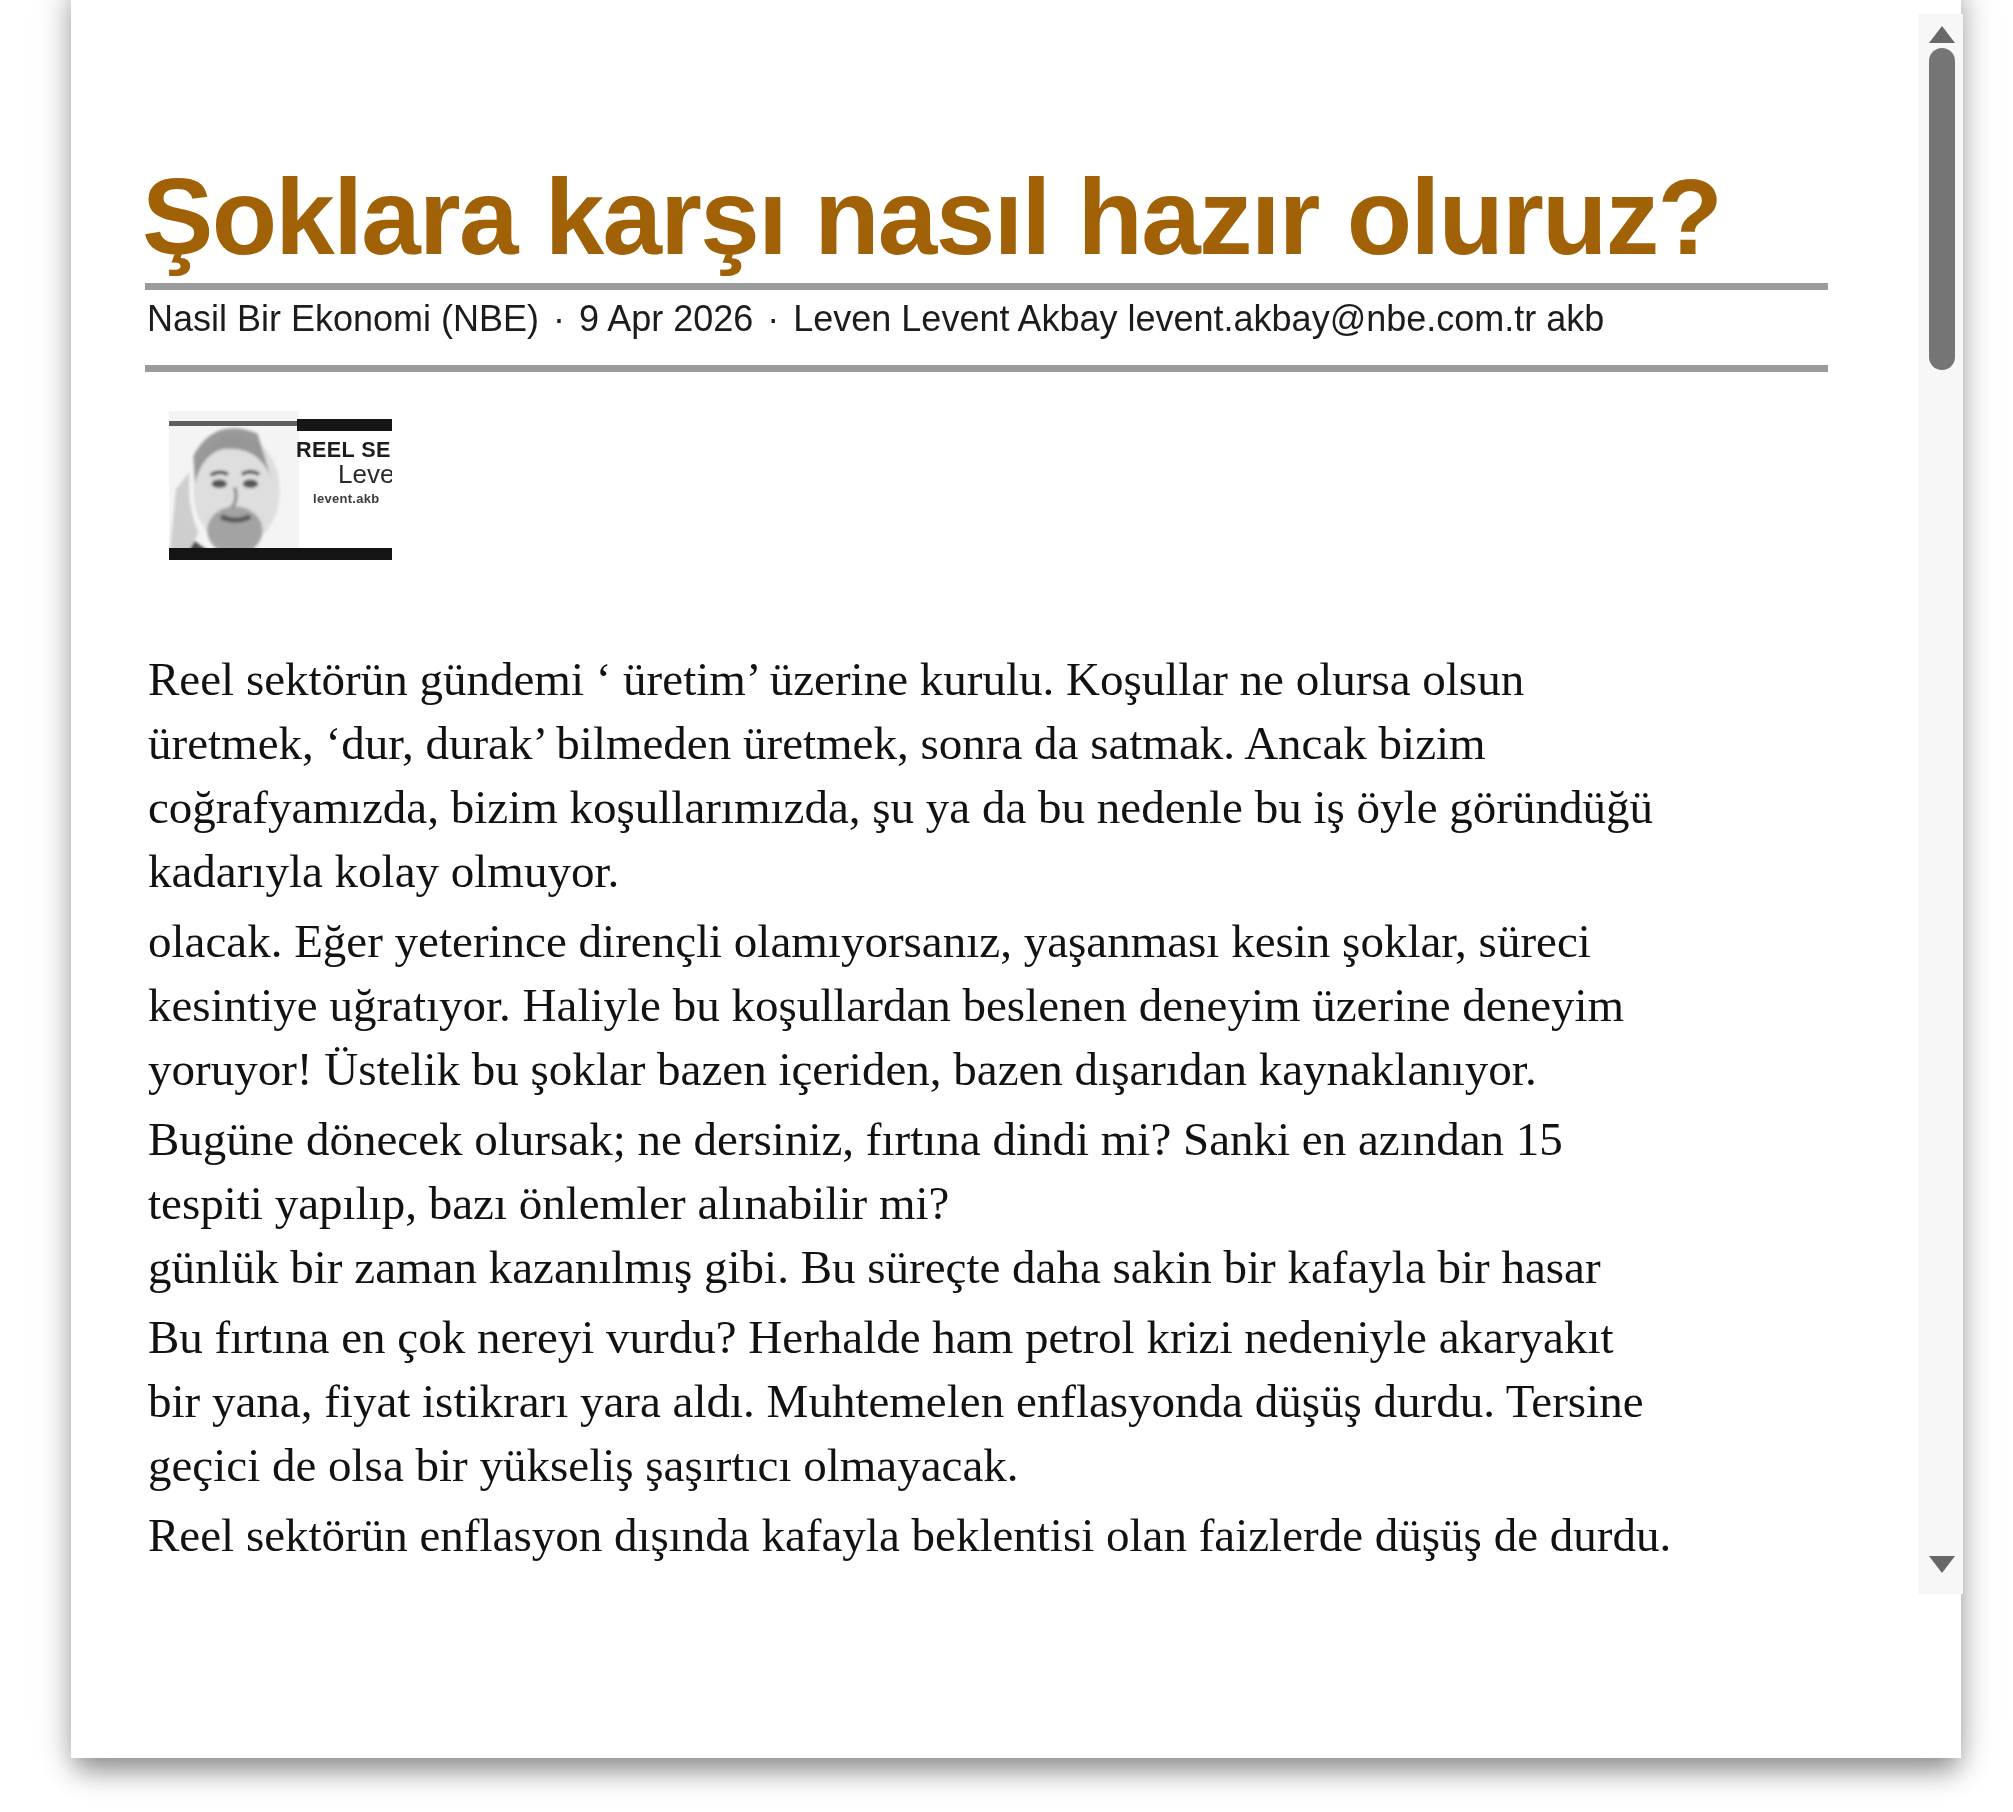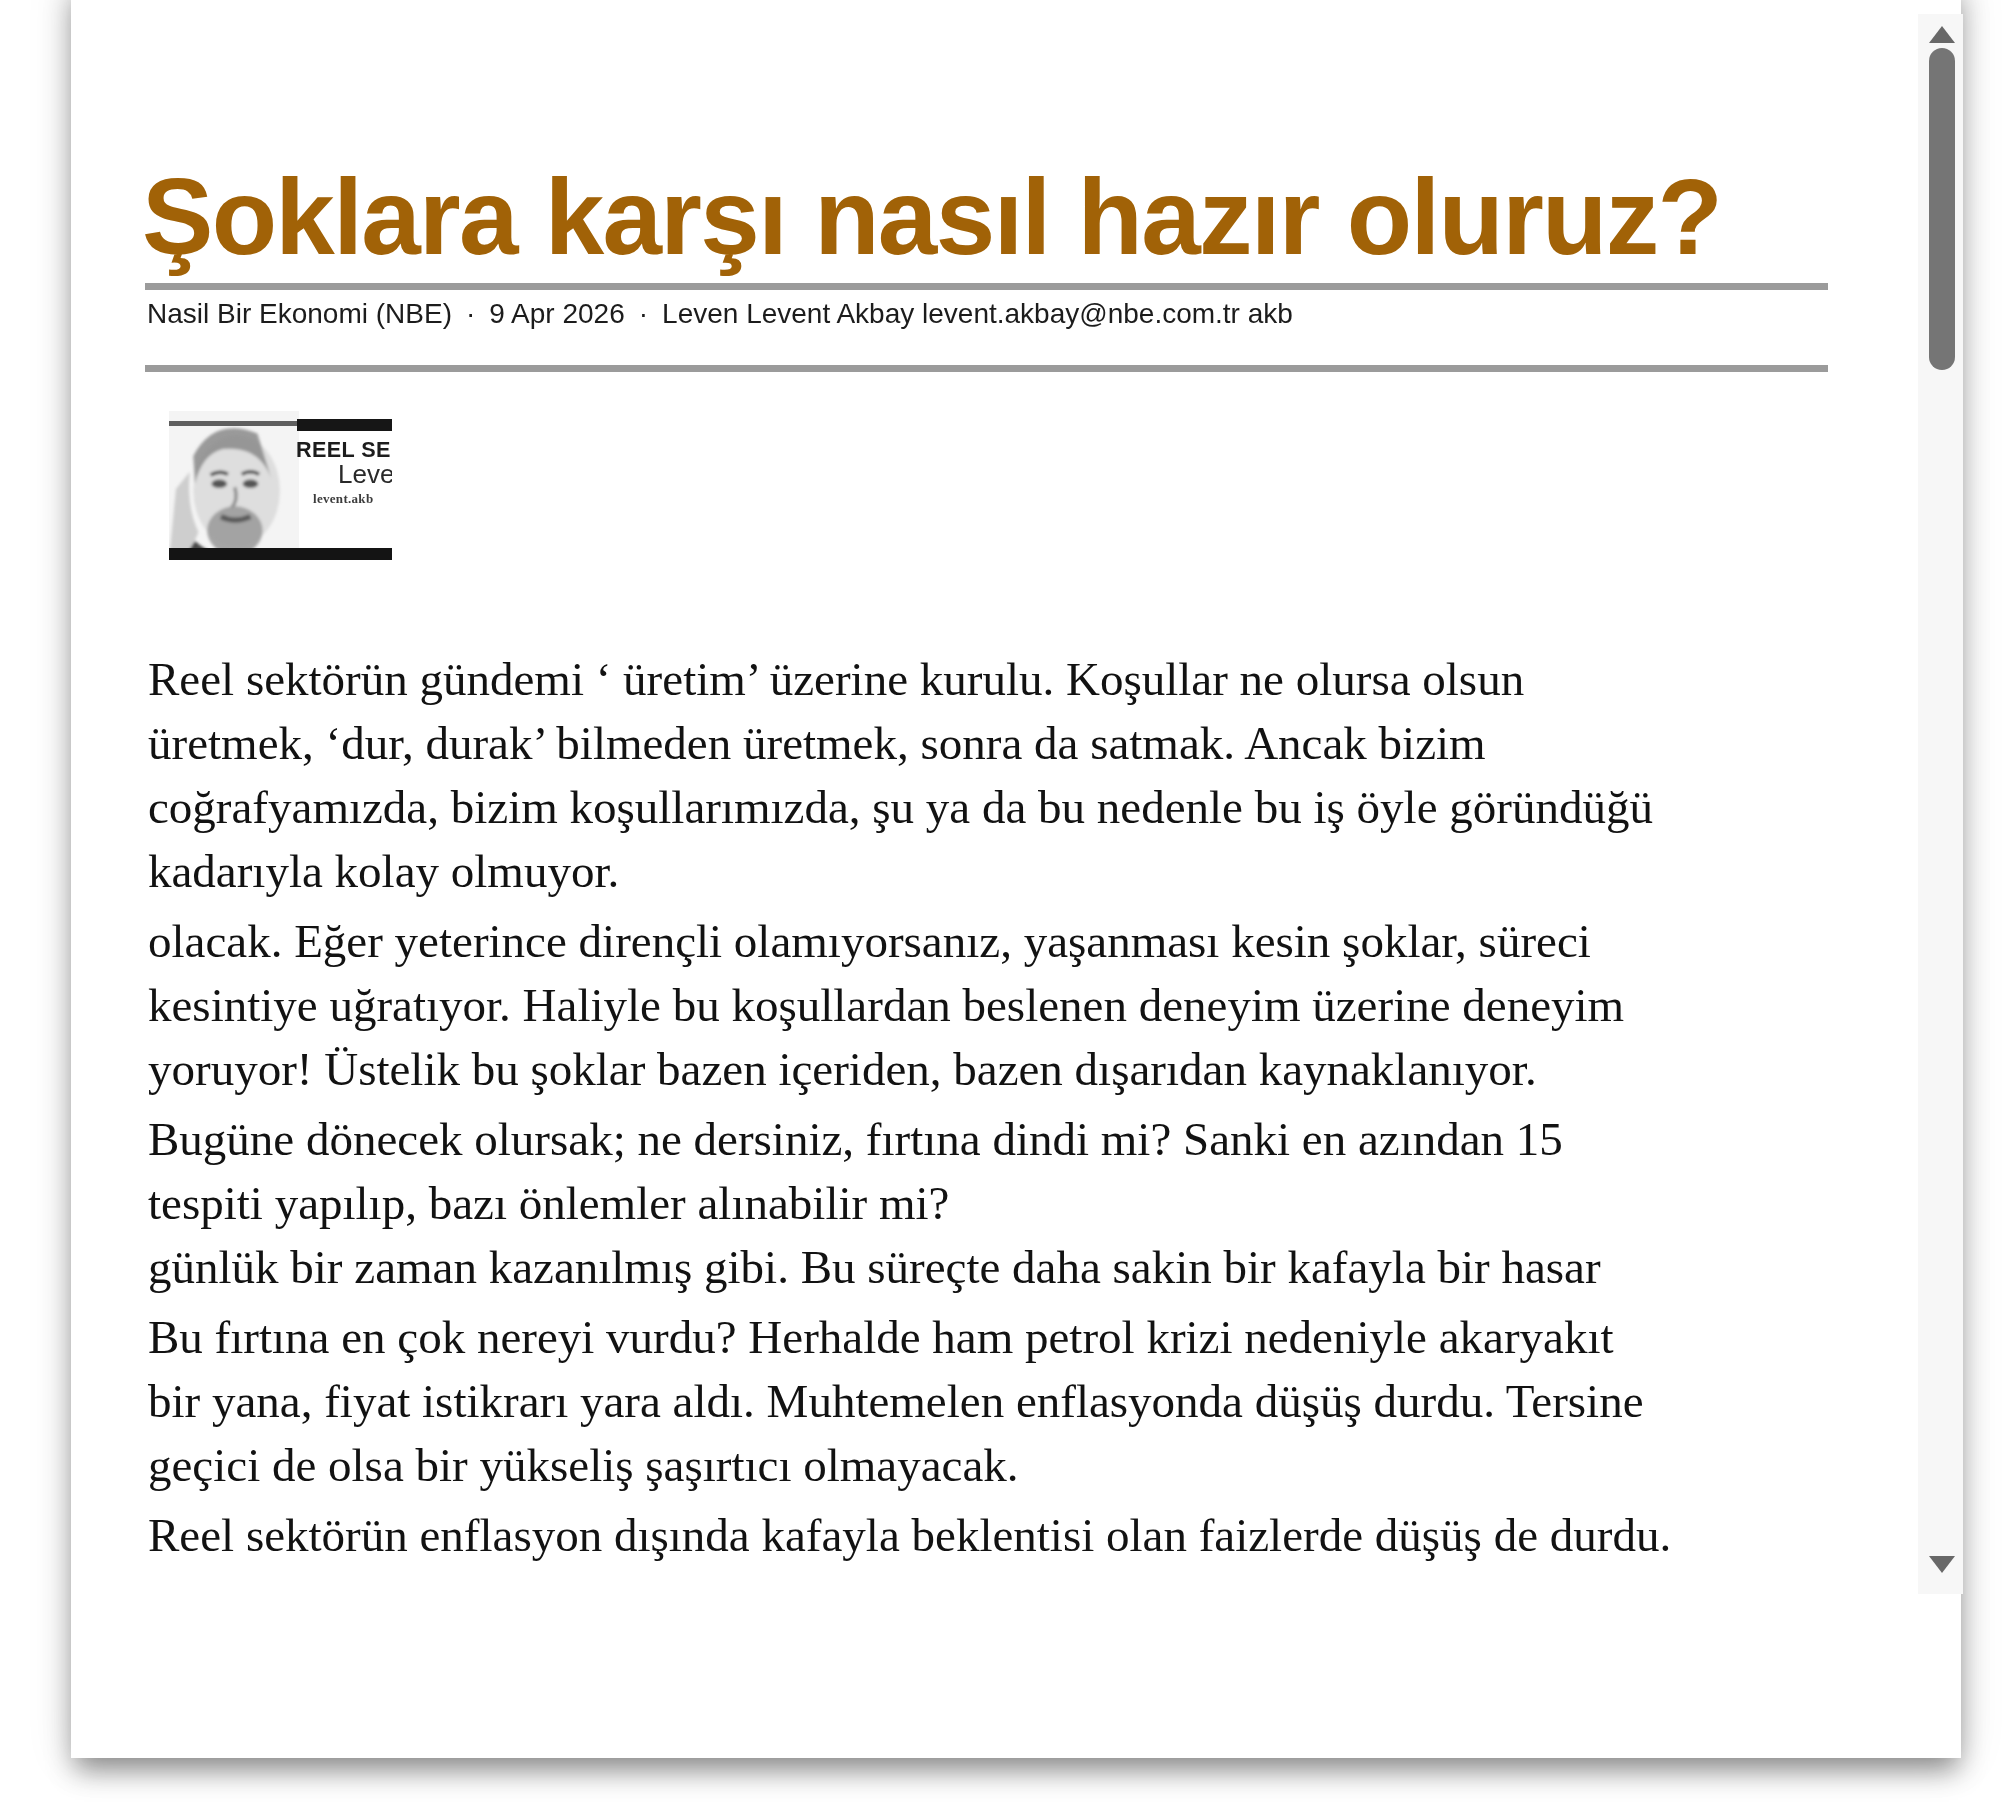--- a/index.html
+++ b/index.html
@@ -33,21 +33,21 @@
     left:74px;
     width:1683px;height:7px;
     background:#9b9b9b;
   }
   .rule-top{top:304px;}
   .rule-bottom{top:386px;}
   .byline{
     position:absolute;
     left:76px;top:319px;
     width:1721px;
-    font-size:28px;
+    font-size:36px;
     color:#1c1c1c;
     white-space:nowrap;
   }
   .byline .sep{
     display:inline-block;
     margin:0 14px;
     color:#1c1c1c;
   }
   .author-card{
     position:absolute;
@@ -64,21 +64,21 @@
     font-size:21.6px;font-weight:700;color:#1d1d1d;
     white-space:nowrap;letter-spacing:0.4px;
   }
   .ac-name{
     position:absolute;left:169px;top:48px;
     font-size:26px;color:#2a2a2a;white-space:nowrap;
   }
   .ac-email{
     position:absolute;left:144px;top:80px;
     font-size:13px;font-weight:700;color:#3c3c3c;
-    white-space:nowrap;letter-spacing:0.3px;font-family:Liberation Serif, serif;
+    white-space:nowrap;letter-spacing:0.3px;
   }
   .ac-bottombar{position:absolute;left:0;top:137px;width:223px;height:12px;background:#141414;}
   .body-text{
     position:absolute;
     left:71px;top:662px;
     width:1729px;
     font-family:"Liberation Serif", serif;
     font-size:47px;
     color:#121212;
   }

